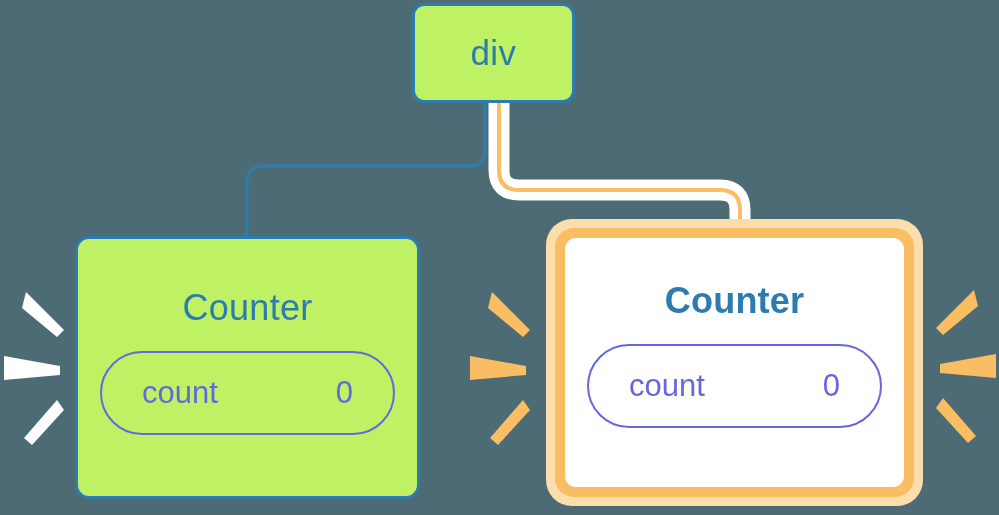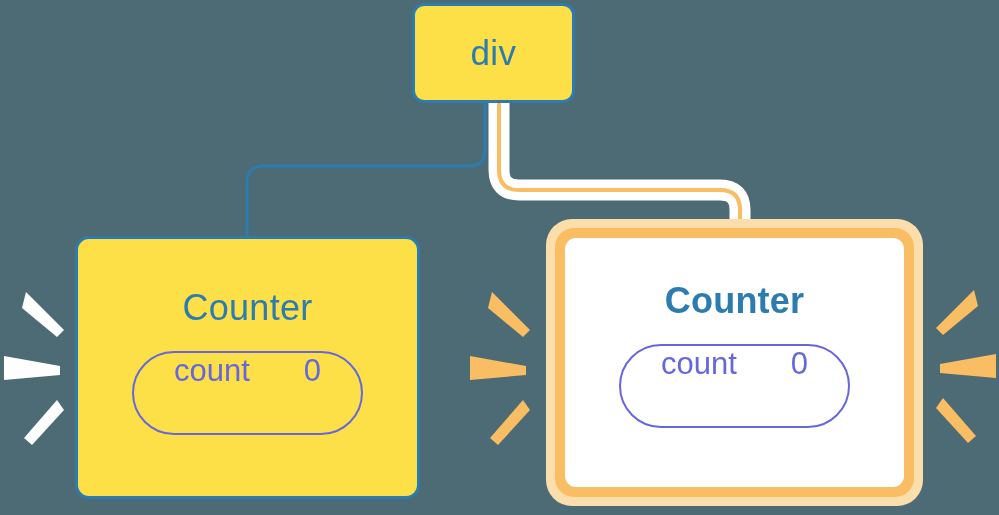--- a/index.html
+++ b/index.html
@@ -24,21 +24,21 @@
     position: absolute;
     left: 0;
     top: 0;
     width: 999px;
     height: 515px;
   }
 
   
   .node {
     position: absolute;
-    background: #fde047;
+    background: #bef264;
     box-sizing: border-box;
     display: flex;
     flex-direction: column;
     align-items: center;
   }
 
   .node-div {
     left: 412px;
     top: 3px;
     width: 163px;
@@ -103,25 +103,26 @@
   .card-white .node-title {
     font-size: 36px;
     color: #2d7cb0;
     font-weight: 700;
     letter-spacing: 0.2px;
   }
 
   
   .pill {
     display: flex;
-    align-items: flex-start;
+    align-items: center;
     border: 2px solid #6667dd;
     border-radius: 999px;
     height: 80px;
     overflow: hidden;
+    gap: 32px;
   }
   .pill-left {
     display: flex;
     align-items: center;
     justify-content: center;
     padding: 0 26px 0 40px;
     font-size: 31px;
     color: #6667dd;
   }
   .pill-divider {

